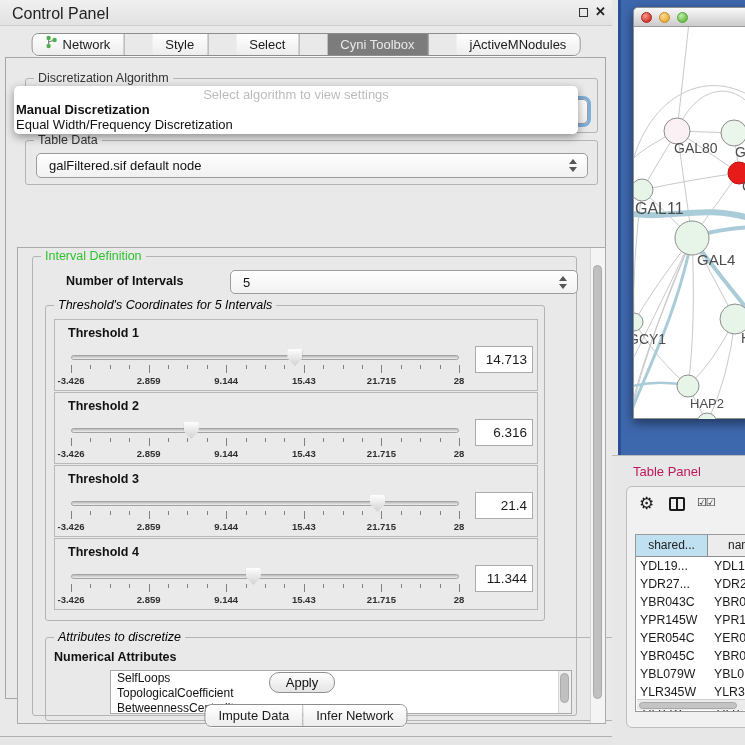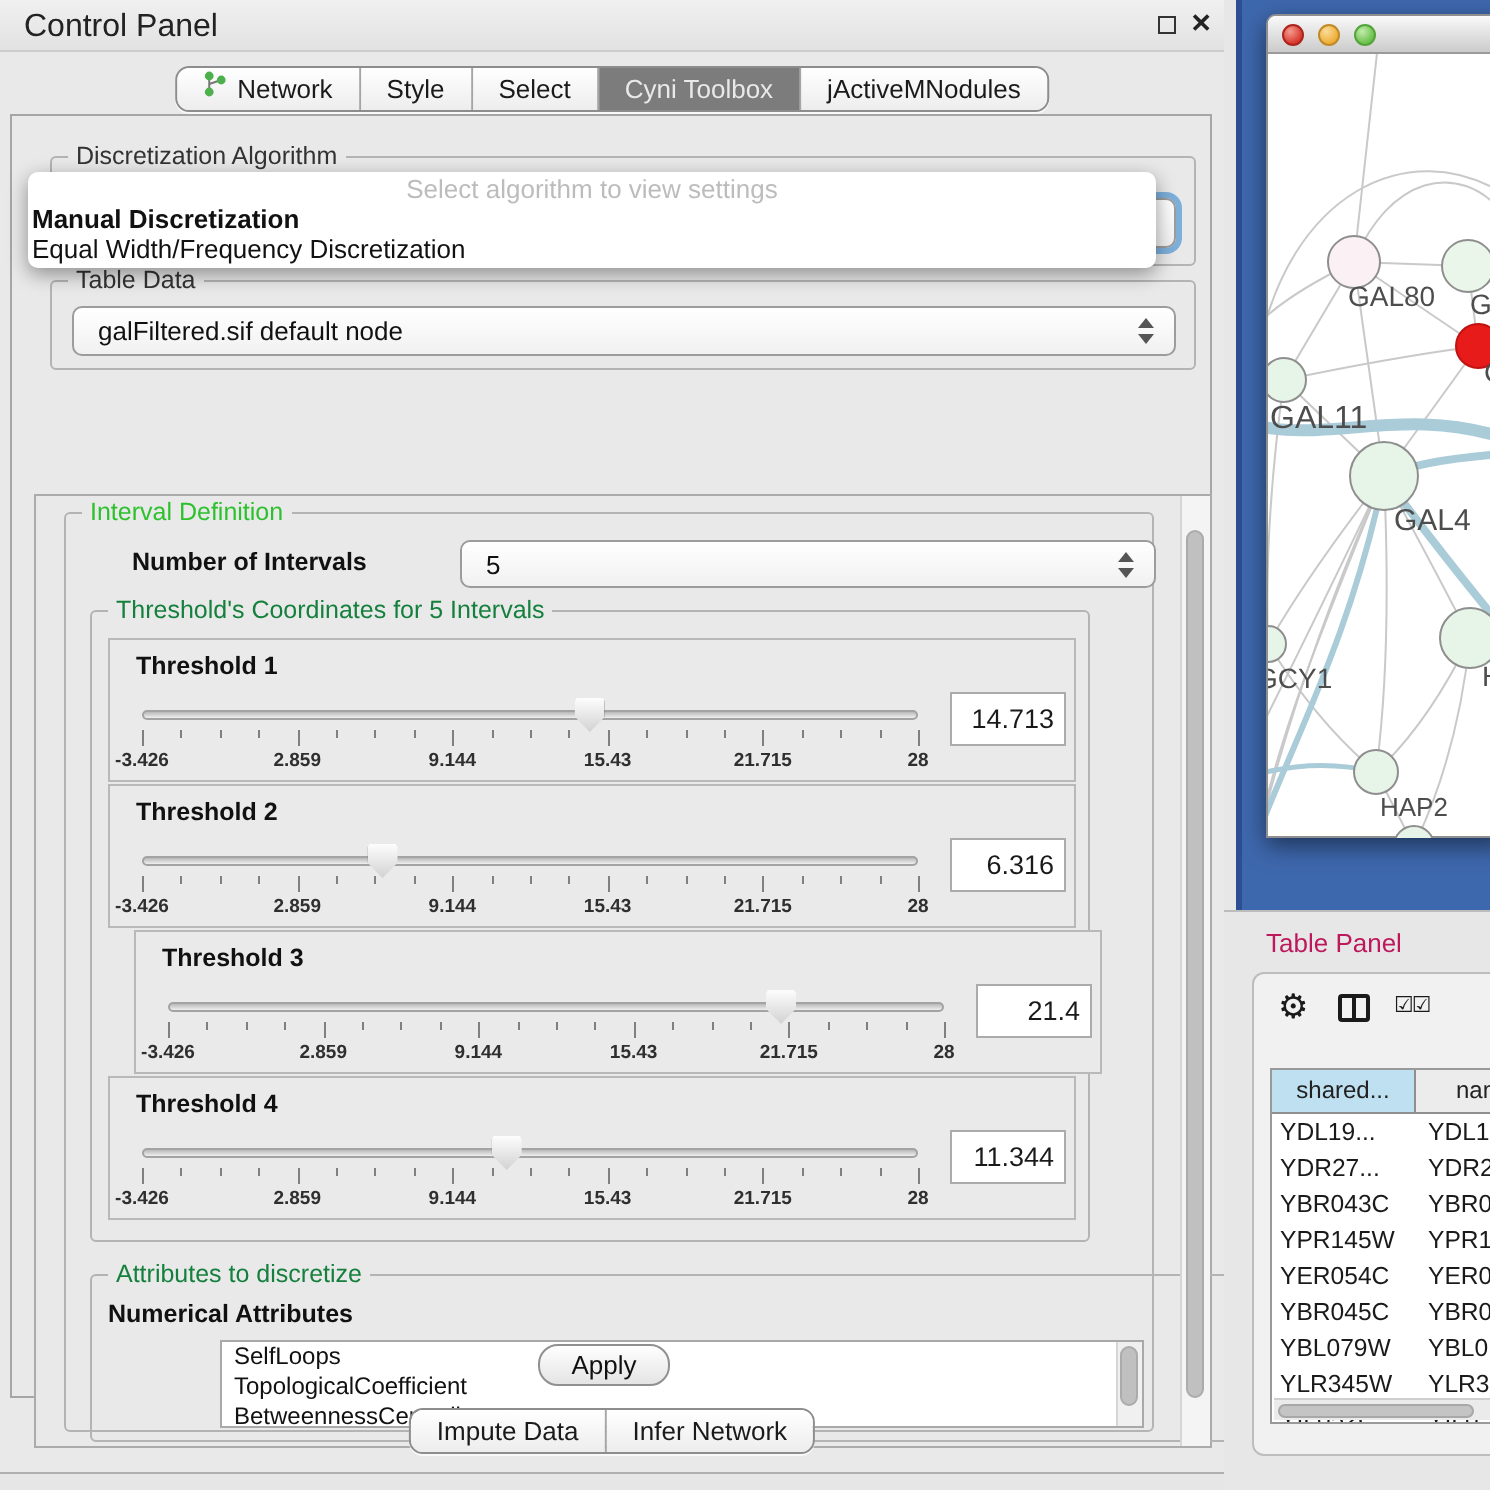--- a/index.html
+++ b/index.html
@@ -12,29 +12,29 @@
   #titlebar { position:absolute; left:0; top:0; width:100%; height:26px; background:linear-gradient(#f0f0f0,#e2e2e2); border-bottom:1px solid #cccccc; }
   #titlebar .t { position:absolute; left:12px; top:5px; font-size:16px; color:#222; }
   #float-ic { position:absolute; right:24px; top:8px; width:9px; height:9px; border:1.5px solid #333; }
   #close-ic { position:absolute; right:6px; top:4px; font-size:13px; font-weight:bold; color:#222; }
 
   
   .segbar { position:absolute; left:50%; transform:translateX(-50%); display:flex; height:23px; border:1px solid #8d8d8d; border-radius:7px; overflow:hidden; box-shadow:0 1px 0 rgba(255,255,255,.7); }
   .seg { display:flex; align-items:center; gap:5px; padding:0 13px; font-size:13px; line-height:21px; background:linear-gradient(#ffffff,#ededed); border-right:1px solid #a5a5a5; color:#1a1a1a; white-space:nowrap; }
   .seg:last-child { border-right:none; }
   .seg.sel { background:#7c7c7c; color:#e9e9e9; }
-  #top-tabs { top:33px; }
+  #top-tabs { top:33px;gap:28px; }
   #bottom-tabs { top:704px; }
 
   #content { position:absolute; left:5px; top:57px; width:601px; height:642px; border:1px solid #a6a6a6; background:#e9e9e9; }
 
   .groupbox { position:absolute; border:1px solid #b4b4b4; border-radius:3px; }
   .gtitle { position:absolute; left:8px; top:-8px; background:#e9e9e9; padding:0 4px; font-size:12.5px; color:#333; white-space:nowrap; }
   .gtitle.green { color:#2ec12e; }
-  .gtitle.blue { color:#15803d; }
+  .gtitle.blue { color:#000000;font-style:italic; }
 
   .combo { position:absolute; height:25px; border:1px solid #9c9c9c; border-radius:5px; background:linear-gradient(#ffffff,#f1f1f1); font-size:13px; line-height:23px; }
   .combo .val { padding-left:12px; color:#111; }
   .spinner { position:absolute; right:9px; top:5px; width:9px; height:13px; }
   .spinner .up { position:absolute; top:0; left:0; width:0; height:0; border-left:4.5px solid transparent; border-right:4.5px solid transparent; border-bottom:5px solid #555; }
   .spinner .dn { position:absolute; bottom:0; left:0; width:0; height:0; border-left:4.5px solid transparent; border-right:4.5px solid transparent; border-top:5px solid #555; }
 
   
   #algo-combo { left:10px; top:20px; width:552px; box-shadow:0 0 0 3px rgba(106,165,216,.85); }
 
@@ -237,21 +237,21 @@
                 <div class="ticklbls">
                   <span class="ticklbl" style="left: 0%;">-3.426</span>
                   <span class="ticklbl" style="left: 20%;">2.859</span>
                   <span class="ticklbl" style="left: 40%;">9.144</span>
                   <span class="ticklbl" style="left: 60%;">15.43</span>
                   <span class="ticklbl" style="left: 80%;">21.715</span>
                   <span class="ticklbl" style="left: 100%;">28</span>
                 </div>
                 <div class="thr-value">6.316</div>
               </div>
-              <div class="thr-box" style="top: 159px; margin-left: 13px;">
+              <div class="thr-box" style="top: 159px;">
                 <div class="thr-label boldlbl">Threshold 3</div>
                 <div class="thr-track"></div>
                 <div class="thr-thumb" style="left: 315.013px;"></div>
                 <div class="ticks">
                   <span class="tick major" style="left: 0%;"></span>
                   <span class="tick" style="left: 5%;"></span>
                   <span class="tick" style="left: 10%;"></span>
                   <span class="tick" style="left: 15%;"></span>
                   <span class="tick major" style="left: 20%;"></span>
                   <span class="tick" style="left: 25%;"></span>

